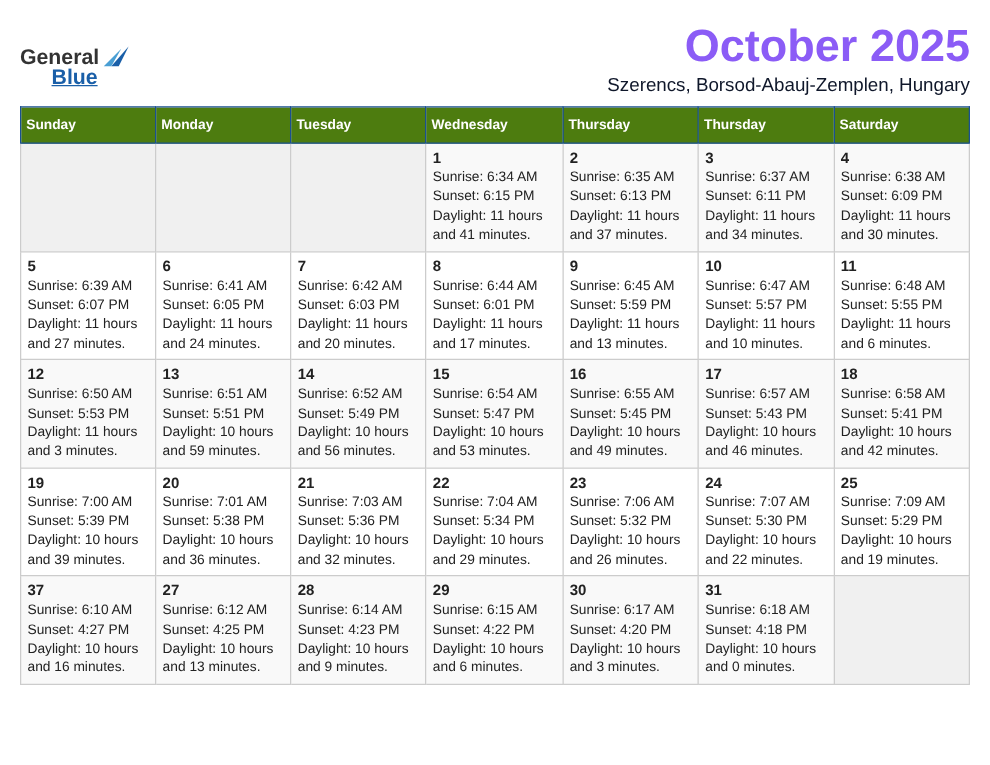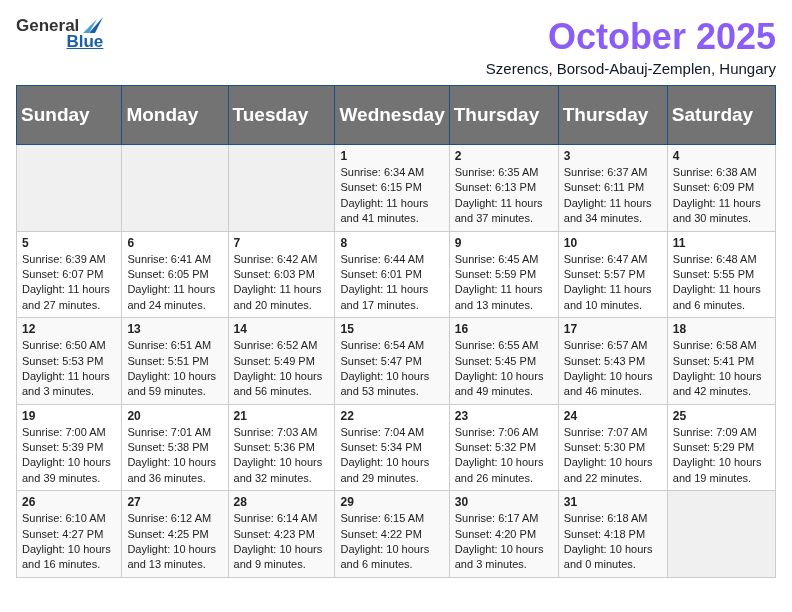--- a/index.html
+++ b/index.html
@@ -28,25 +28,25 @@
       font-size: 15px;
       color: #0f172a;
       margin-top: 2px;
     }
     .calendar-table {
       width: 100%;
       border-collapse: collapse;
       margin-top: 8px;
     }
     .calendar-table th {
-      background-color: #737373;
+      background-color: #4d7c0f;
       color: #fff;
-      font-size: 19px;
+      font-size: 11px;
       font-weight: bold;
-      padding: 18px 4px;
+      padding: 8px 4px;
       text-align: left;
       border: 1px solid #1a5090;
     }
     .calendar-table td {
       border: 1px solid #ccc;
       vertical-align: top;
       padding: 4px 5px;
       font-size: 10.5px;
       color: #222;
       width: 113px;
@@ -70,21 +70,22 @@
       font-size: 11px;
       line-height: 1.4;
       color: #222;
     }
     .empty-cell {
       background: #f0f0f0 !important;
     }
     .logo-wrapper {
       display: flex;
       flex-direction: column;
-      align-items: flex-end;
+      align-items: center;
+      margin-top: 20px;
     }
     .logo-line {
       display: flex;
       align-items: center;
     }
   </style>
 </head>
 <body>
 
 <div class="header-logo">
@@ -223,21 +224,21 @@
           <span class="day-number">24</span>
           <div class="day-info">Sunrise: 7:07 AM<br>Sunset: 5:30 PM<br>Daylight: 10 hours<br>and 22 minutes.</div>
         </td>
         <td>
           <span class="day-number">25</span>
           <div class="day-info">Sunrise: 7:09 AM<br>Sunset: 5:29 PM<br>Daylight: 10 hours<br>and 19 minutes.</div>
         </td>
       </tr>
       <tr>
         <td>
-          <span class="day-number">26</span>
+          <span class="day-number">37</span>
           <div class="day-info">Sunrise: 6:10 AM<br>Sunset: 4:27 PM<br>Daylight: 10 hours<br>and 16 minutes.</div>
         </td>
         <td>
           <span class="day-number">27</span>
           <div class="day-info">Sunrise: 6:12 AM<br>Sunset: 4:25 PM<br>Daylight: 10 hours<br>and 13 minutes.</div>
         </td>
         <td>
           <span class="day-number">28</span>
           <div class="day-info">Sunrise: 6:14 AM<br>Sunset: 4:23 PM<br>Daylight: 10 hours<br>and 9 minutes.</div>
         </td>

